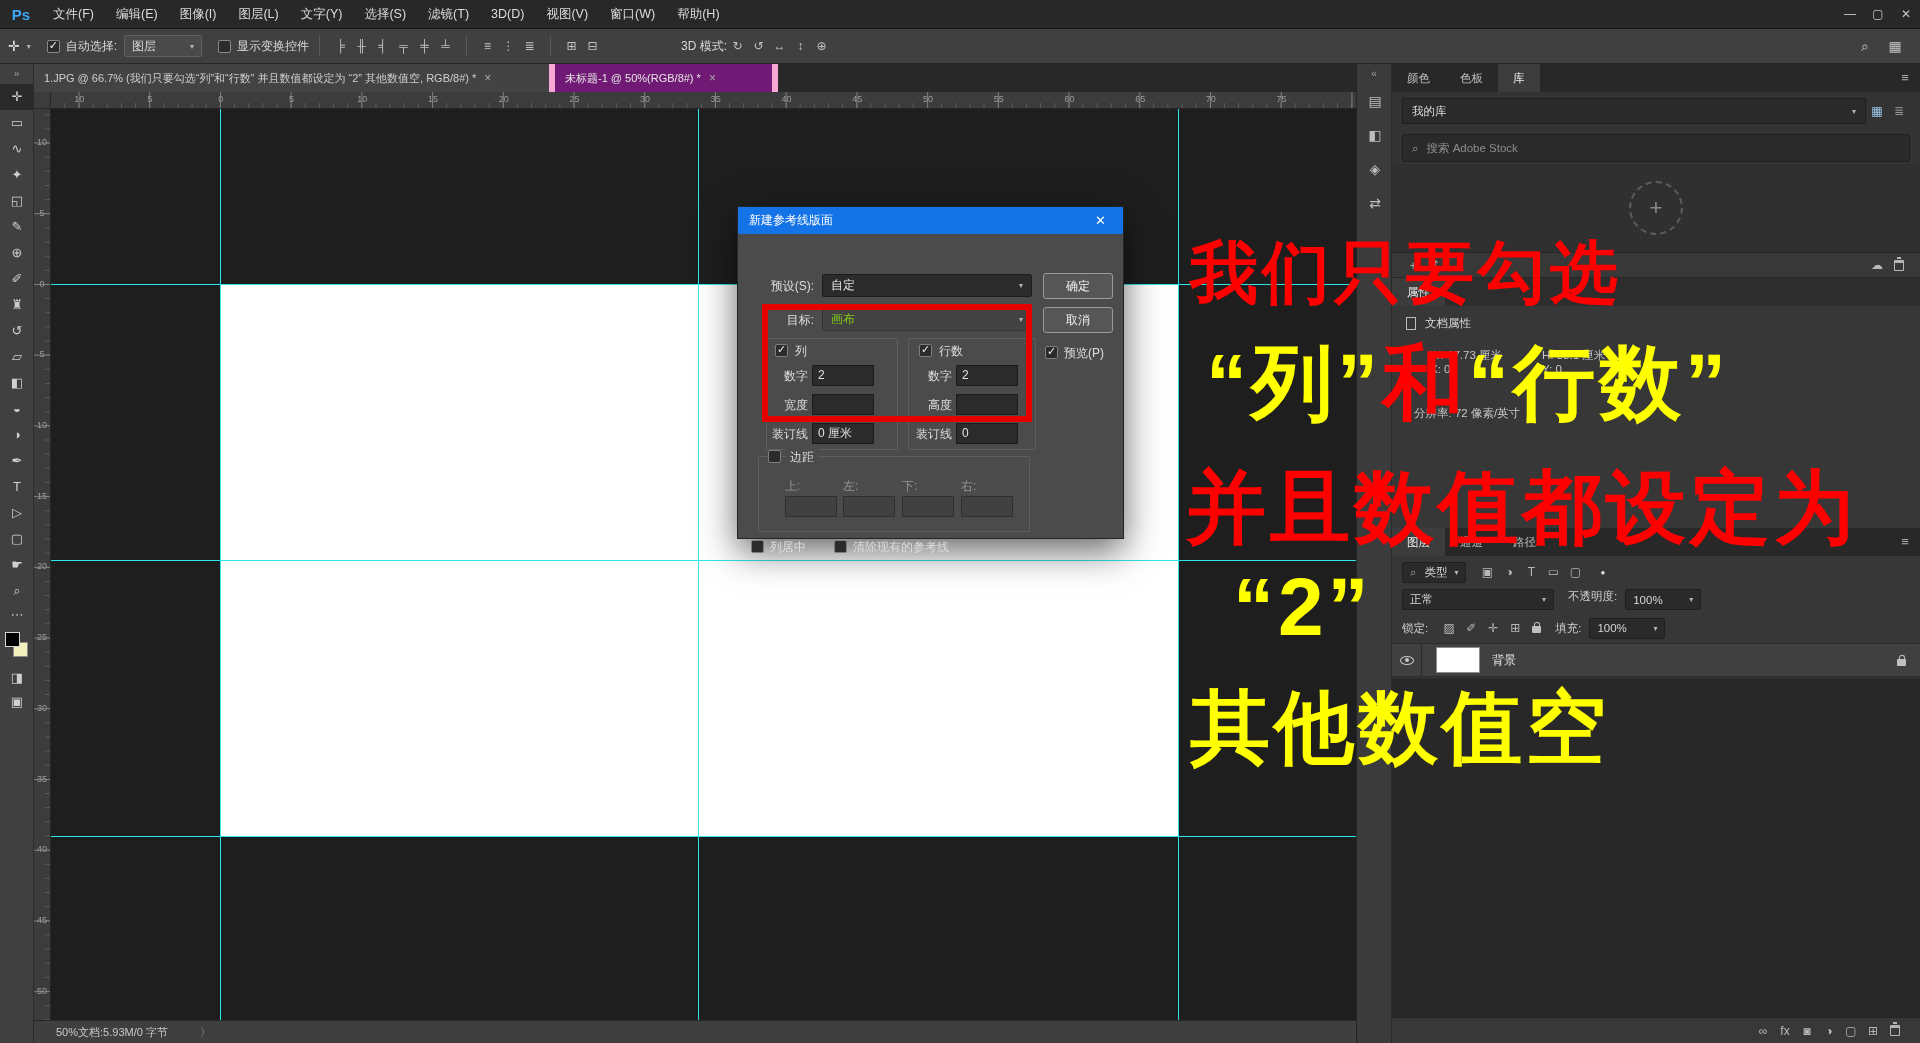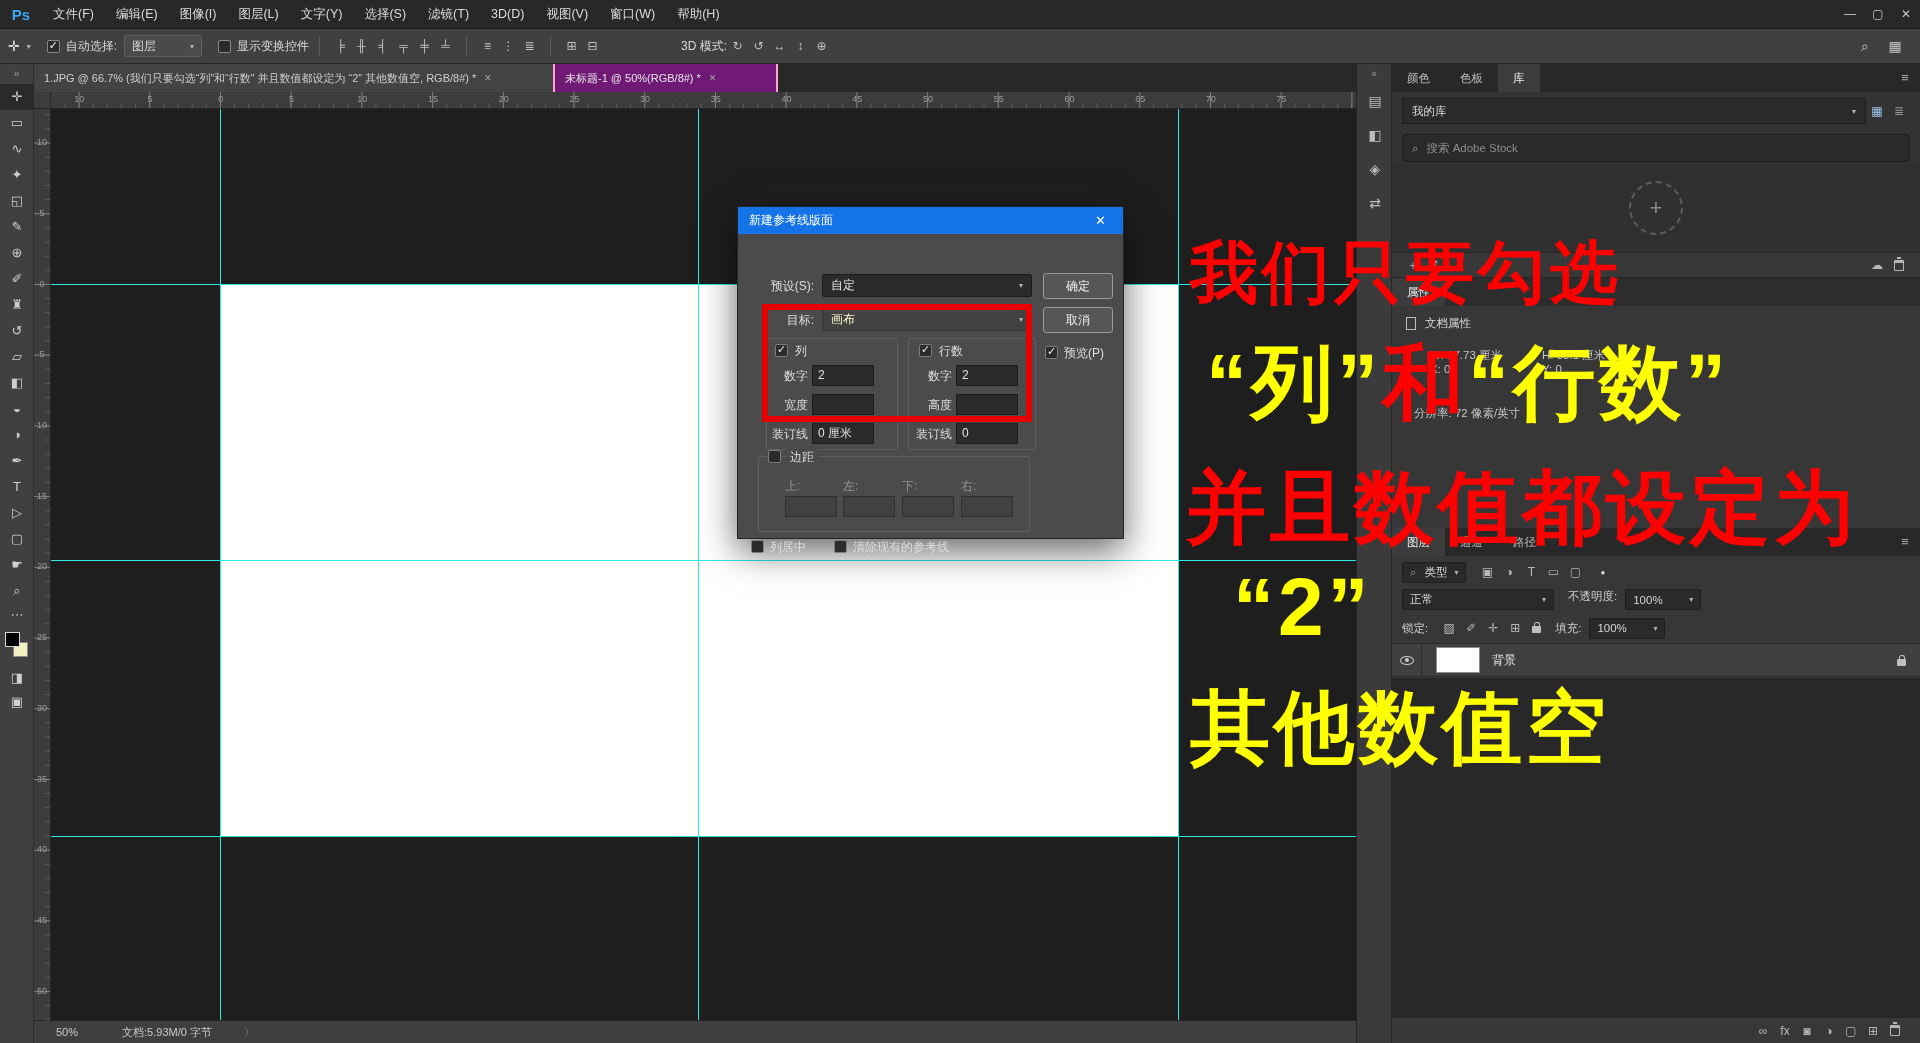--- a/index.html
+++ b/index.html
@@ -38,21 +38,21 @@
 .tool.active{background:#2a2a2a}
 .tool-g{pointer-events:none}
 .tool.more{height:22px;line-height:22px;color:#bdbdbd}
 .swatches{position:relative;width:34px;height:36px;margin-top:4px}
 .sw-bg{position:absolute;left:13px;top:12px;width:15px;height:15px;background:#f3efbe;border:1px solid #8a8a8a}
 .sw-fg{position:absolute;left:5px;top:2px;width:15px;height:15px;background:#000;border:1px solid #d6d6d6}
 .tool.qm,.tool.sm{height:24px;line-height:24px}
 
 
 #tabbar{position:absolute;left:34px;top:64px;width:1322px;height:28px;background:#282828;display:flex;align-items:flex-end;z-index:3}
-.doc-tab{height:28px;display:flex;align-items:center;padding:0 8px 0 10px;font-size:11px;color:#cfcfcf;border-right:2px solid #f9a8d4;white-space:nowrap;overflow:hidden}
+.doc-tab{height:28px;display:flex;align-items:center;padding:0 8px 0 10px;font-size:11px;color:#cfcfcf;border-right:6px solid #f9a8d4;white-space:nowrap;overflow:hidden}
 .doc-tab .tab-label{overflow:hidden;text-overflow:clip;white-space:nowrap}
 .doc-tab.t1{width:521px;background:#434343}
 .doc-tab.t2{width:223px;background:#701a75;color:#e6e6e6}
 .tab-close{margin-left:8px;color:#a8a8a8;font-size:12px;flex:none}
 
 
 #ruler-corner{position:absolute;left:34px;top:92px;width:17px;height:17px;background:#3c3c3c;border-right:1px solid #262626;border-bottom:1px solid #262626;z-index:3}
 #hruler{position:absolute;left:51px;top:92px;width:1305px;height:17px;background:#3c3c3c;border-bottom:1px solid #262626;overflow:hidden;z-index:3;background-image:linear-gradient(90deg,#7e7e7e 0 1px,transparent 1px),linear-gradient(90deg,#5c5c5c 0 1px,transparent 1px);background-size:70.72px 17px,14.144px 6px;background-position:27.5px 0,13.4px 11px;background-repeat:repeat-x,repeat-x}
 .hlabels{display:flex;margin-left:-7px;color:#9c9c9c;font-size:9px}
 .hlab{width:70.72px;text-align:center;line-height:14px;flex:none}
@@ -63,33 +63,33 @@
 
 
 #viewport{position:absolute;left:51px;top:109px;width:1305px;height:911px;background:#1e1e1e;overflow:hidden;z-index:1}
 #document{position:absolute;left:169px;top:175px;width:958px;height:552px;background:#ffffff}
 .guide-v{position:absolute;top:0;bottom:0;width:1px;background:#2ee8e8}
 .guide-h{position:absolute;left:0;right:0;height:1px;background:#2ee8e8}
 
 
 #statusbar{position:absolute;left:34px;top:1020px;width:1322px;height:23px;background:#3f3f3f;border-top:1px solid #272727;display:flex;align-items:center;color:#c9c9c9;font-size:11px;z-index:3}
 .st-zoom{margin-left:22px}
-.st-doc{margin-left:44px}
+.st-doc{}
 .st-ch{margin-left:32px;color:#9a9a9a}
 
 
 #dialog{position:absolute;left:737px;top:206px;width:387px;height:333px;background:#4b4b4b;border:1px solid #242424;box-shadow:0 12px 34px rgba(0,0,0,.6);z-index:10;font-size:12px}
 .dlg-title{height:27px;background:#1473e6;display:flex;align-items:center;padding-left:11px;color:#fff}
 .dlg-close{position:absolute;right:0;top:0;width:45px;height:27px;background:transparent;border:none;color:#fff;font-size:13px}
 .dlg-body{position:absolute;left:0;top:27px;right:0;bottom:0}
 .dlbl{position:absolute;color:#dedede;text-align:right;line-height:16px;white-space:nowrap}
 .dlbl.l{text-align:left}
 .dlbl.dis{color:#959595}
 .dselect{position:absolute;height:23px;background:#2b2b2b;border:1px solid #1c1c1c;border-radius:2px;display:flex;align-items:center;justify-content:space-between;padding:0 8px;color:#e3e3e3}
-.dselect.disabled{background:#424242;color:#fef9c3;border-color:#343434}
+.dselect.disabled{background:#424242;color:#84cc16;border-color:#343434}
 .dbtn{position:absolute;width:70px;height:26px;background:#565656;border:1px solid #9b9b9b;border-radius:3px;color:#f0f0f0;font-size:12px}
 .dinput{position:absolute;width:62px;height:21px;background:#2b2b2b;border:1px solid #1c1c1c;color:#e3e3e3;line-height:19px;padding:0 5px;white-space:nowrap;overflow:hidden}
 .dinput.disabled{background:#414141;border-color:#303030}
 .dgroup{position:absolute;border:1px solid #5e5e5e;border-radius:2px}
 .cb.dk{position:absolute;background:#2b2b2b;border-color:#7e7e7e}
 .mg-patch{background:#4b4b4b;padding:0 4px}
 
 #red-rect{position:absolute;left:762px;top:304px;width:270px;height:118px;border:6px solid #e60000;z-index:20}
 
 

